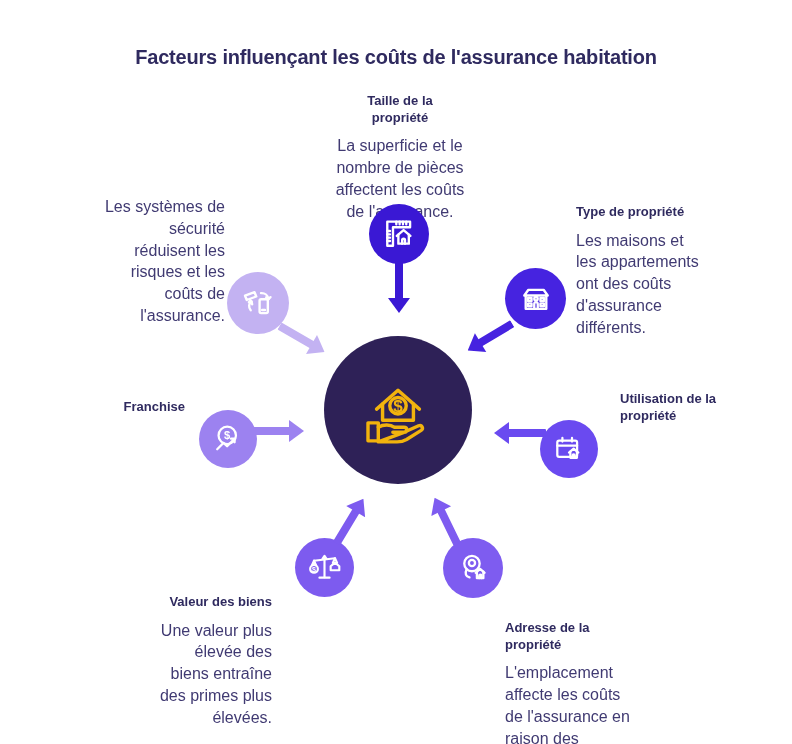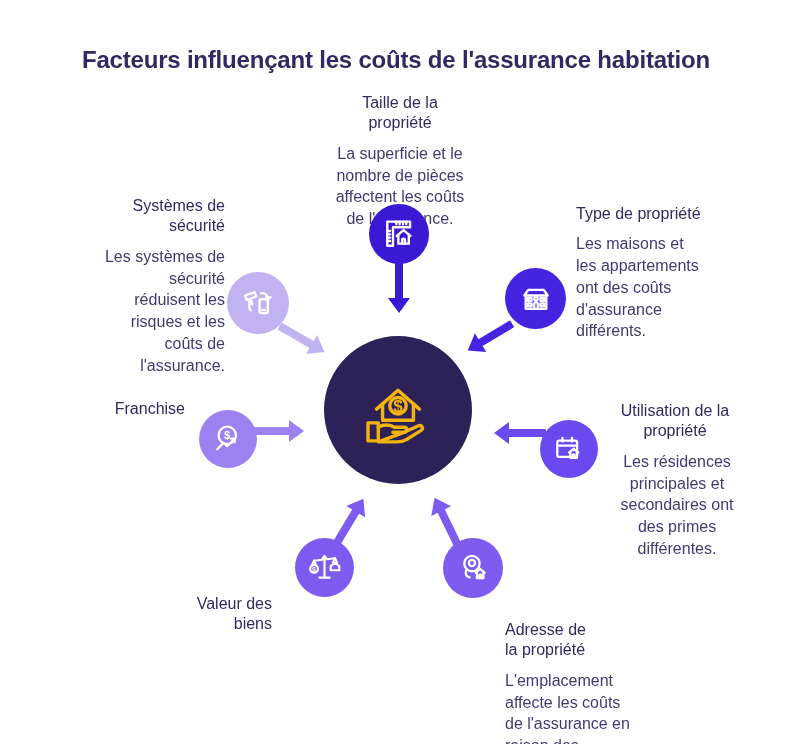--- a/index.html
+++ b/index.html
@@ -2,26 +2,26 @@
 <html style="--title-text: #2f2a5f; --heading-text: #2f2a5f; --body-text: #403a72; --background: #ffffff; --center-circle: #2e2157; --center-icon: #f2b30d; --icon-stroke: #ffffff;"><head>
 <meta charset="utf-8">
 <style>
   html,body{margin:0;padding:0;background:#fff;}
   .canvas{
     position:relative;width:792px;height:744px;background:#fff;overflow:hidden;
     font-family:"Liberation Sans","DejaVu Sans",sans-serif;
   }
   .page-title{
     position:absolute;left:0;top:46px;width:100%;text-align:center;margin:0;
-    font-size:24px;font-weight:700;letter-spacing:-0.2px;
+    font-size:20px;font-weight:700;letter-spacing:-0.2px;
     color:var(--title-text,#2f2a5f);
   }
   .factor-text{position:absolute;}
   .factor-text h3{
-    margin:0 0 9px;font-size:16px;font-weight:400;line-height:1.28;
+    margin:0 0 9px;font-size:13px;font-weight:700;line-height:1.28;
     color:var(--heading-text,#2f2a5f);
   }
   .factor-text p{
     margin:0;font-size:16px;font-weight:500;line-height:1.36;
     color:var(--body-text,#403a72);
   }
   .icon-circle{
     position:absolute;border-radius:50%;display:flex;align-items:center;justify-content:center;
   }
   .arrow{position:absolute;width:52px;height:24px;transform-origin:50% 50%;}
@@ -30,21 +30,21 @@
     position:absolute;left:324px;top:336px;width:148px;height:148px;border-radius:50%;
     display:flex;align-items:center;justify-content:center;
   }
   
   .f-taille .factor-text{left:329px;top:93px;width:142px;text-align:center;}
   .f-taille h3{max-width:92px;margin-left:auto;margin-right:auto;}
   .f-securite .factor-text{left:103px;top:196px;width:122px;text-align:right;}
   .f-securite h3{max-width:100px;margin-left:auto;}
   .f-type .factor-text{left:576px;top:204px;width:132px;}
   .f-franchise .factor-text{left:73px;top:399px;width:112px;text-align:right;}
-  .f-utilisation .factor-text{left:620px;top:401px;width:114px;text-align:center;}
+  .f-utilisation .factor-text{left:620px;top:391px;width:114px;}
   .f-utilisation h3{max-width:110px;}
   .f-valeur .factor-text{left:156px;top:594px;width:116px;text-align:right;}
   .f-adresse .factor-text{left:505px;top:620px;width:126px;}
   .f-adresse h3{max-width:95px;}
   
   .f-taille .icon-circle{left:369px;top:204px;width:60px;height:60px;}
   .f-securite .icon-circle{left:227px;top:272px;width:62px;height:62px;}
   .f-type .icon-circle{left:505px;top:268px;width:61px;height:61px;}
   .f-franchise .icon-circle{left:199px;top:410px;width:58px;height:58px;}
   .f-utilisation .icon-circle{left:540px;top:420px;width:58px;height:58px;}
@@ -85,21 +85,20 @@
     <div class="arrow" style="color: rgb(58, 24, 212);">
       <svg width="52" height="24" viewBox="0 0 52 24" fill="currentColor">
           <rect x="0" y="8" width="40" height="8" rx="1"></rect>
           <polygon points="37,1 52,12 37,23"></polygon>
         </svg>
     </div>
   </section>
 
   <section class="f-securite">
     <div class="factor-text">
-      <h3>Systèmes de sécurité</h3>
       <p>Les systèmes de sécurité réduisent les risques et les coûts de l'assurance.</p>
     </div>
     <div class="icon-circle" style="background-color: rgb(195, 178, 242);">
       <svg width="38" height="38" viewBox="0 0 24 24" fill="none" stroke="#fff" stroke-width="1.5" stroke-linecap="round" stroke-linejoin="round">
         <path d="M3.8,7.4 L9.8,5.2 L10.9,7.9 L4.9,10.1 Z"></path>
         <path d="M7,10 L7.6,11.6"></path>
         <rect x="13" y="9.6" width="5.2" height="8.8" rx="1"></rect>
         <path d="M14.6,16.4 H16.4"></path>
         <path d="M7.4,16.6 C5.9,14.9 6.1,12.4 7.9,11"></path>
         <path d="M7.9,11 L6.2,11.4 M7.9,11 L8.3,12.8"></path>
@@ -156,21 +155,20 @@
       <svg width="52" height="24" viewBox="0 0 52 24" fill="currentColor">
           <rect x="0" y="8" width="40" height="8" rx="1"></rect>
           <polygon points="37,1 52,12 37,23"></polygon>
         </svg>
     </div>
   </section>
 
   <section class="f-utilisation">
     <div class="factor-text">
       <h3>Utilisation de la propriété</h3>
-      <p>Les résidences principales et secondaires ont des primes différentes.</p>
     </div>
     <div class="icon-circle" style="background-color: rgb(106, 74, 240);">
       <svg width="36" height="36" viewBox="0 0 24 24" fill="none" stroke="#fff" stroke-width="1.5" stroke-linecap="round" stroke-linejoin="round">
         <rect x="4.2" y="6.4" width="13.2" height="10.8" rx="1.2"></rect>
         <path d="M4.2,9.8 H17.4"></path>
         <path d="M7.6,4.6 V7 M14,4.6 V7"></path>
         <path d="M12,14.4 L15.1,11.7 L18.2,14.4"></path>
         <path d="M12.9,13.7 V17.9 H17.3 V13.7"></path>
         <path d="M14.4,17.9 V16.2 a0.7,0.7 0 0 1 1.4,0 V17.9"></path>
       </svg>
@@ -179,20 +177,21 @@
       <svg width="52" height="24" viewBox="0 0 52 24" fill="currentColor">
           <rect x="0" y="8" width="40" height="8" rx="1"></rect>
           <polygon points="37,1 52,12 37,23"></polygon>
         </svg>
     </div>
   </section>
 
   <section class="f-valeur">
     <div class="factor-text">
       <h3>Valeur des biens</h3>
+      <p>Une valeur plus élevée des biens entraîne des primes plus élevées.</p>
     </div>
     <div class="icon-circle" style="background-color: rgb(125, 91, 239);">
       <svg width="37" height="37" viewBox="0 0 24 24" fill="none" stroke="#fff" stroke-width="1.4" stroke-linecap="round" stroke-linejoin="round">
         <path d="M12,4.4 L10.7,6.4 H13.3 Z"></path>
         <path d="M12,6.4 V18.3"></path>
         <path d="M8.7,18.6 H15.3"></path>
         <path d="M5.2,7.6 L18.8,6"></path>
         <path d="M5.2,7.6 L3.8,10.6 M5.2,7.6 L6.6,10.6"></path>
         <circle cx="5.2" cy="12.9" r="2.5"></circle>
         <text x="5.2" y="14.6" font-size="4.6" text-anchor="middle" fill="#fff" stroke="none" font-family="Liberation Sans, DejaVu Sans, sans-serif" font-weight="bold">$</text>

